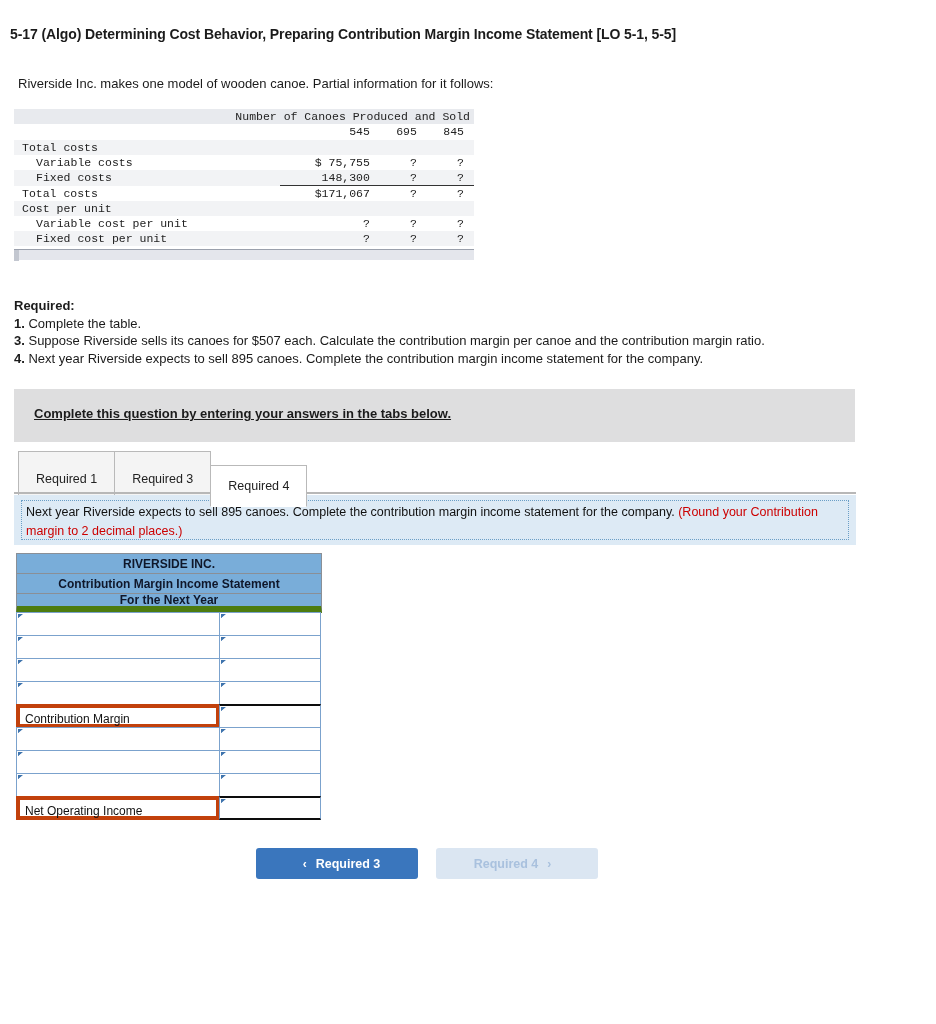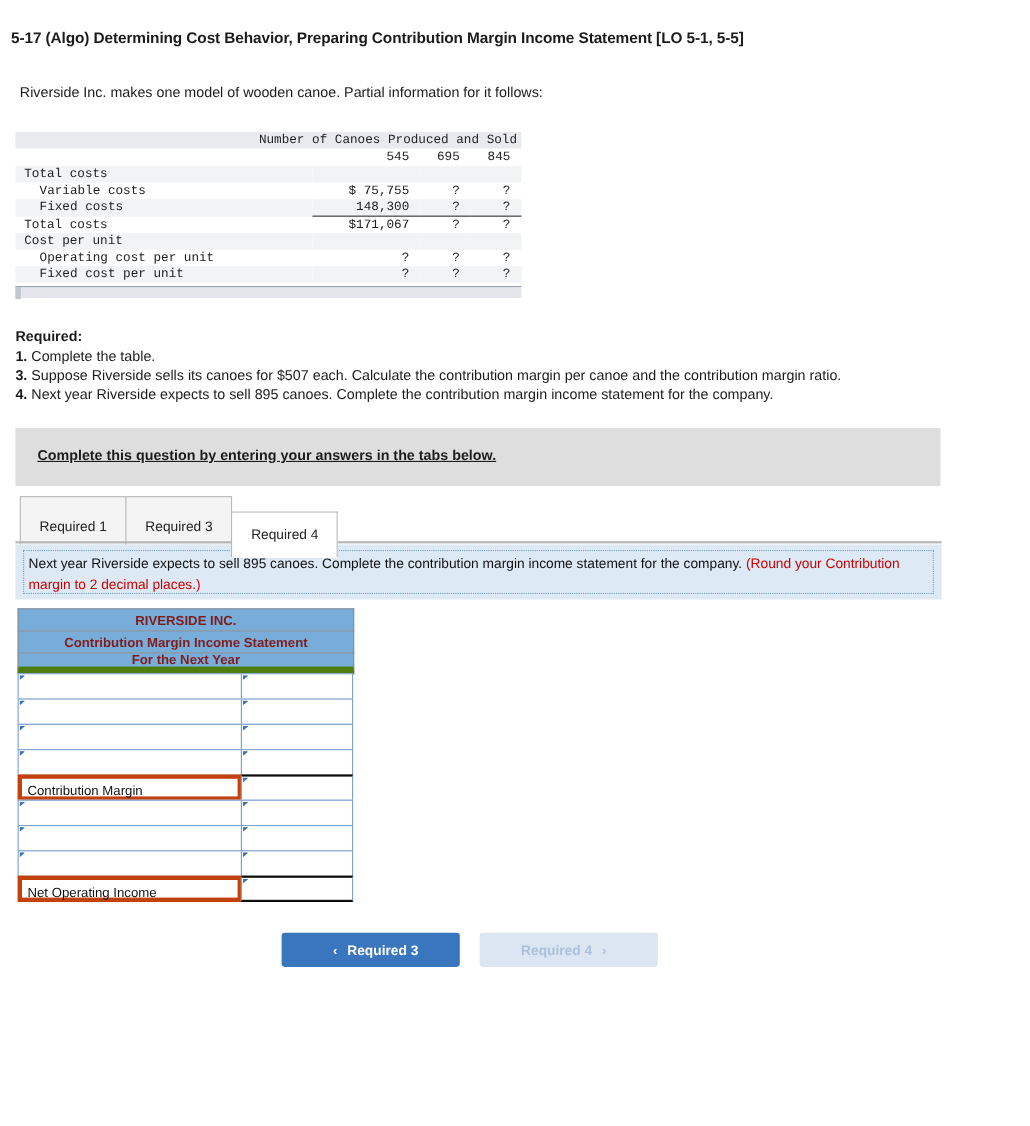--- a/index.html
+++ b/index.html
@@ -19,21 +19,21 @@
     font-size: 14px; font-weight: bold; letter-spacing: -0.1px;
     white-space: nowrap;
   }
   .q-intro {
     position: absolute; left: 18px; top: 76px;
     font-size: 13px;
   }
 
   
   .data-table-wrap {
-    position: absolute; left: 14px; top: 120px;
+    position: absolute; left: 14px; top: 109px;
     width: 460px;
   }
   table.mono {
     border-collapse: collapse;
     font-family: "Liberation Mono", "DejaVu Sans Mono", monospace;
     font-size: 11.5px;
     width: 460px;
     color: #222;
   }
   table.mono td, table.mono th { padding: 0; font-weight: normal; }
@@ -129,21 +129,21 @@
   .stmt {
     position: absolute; left: 16px; top: 553px;
     width: 306px;
   }
   .stmt .hrow {
     height: 20px;
     background: #79add9;
     border: 1px solid #8a8f96;
     border-bottom: none;
     display: flex; align-items: center; justify-content: center;
-    font-size: 12px; font-weight: bold; color: #7f1d1d;
+    font-size: 12px; font-weight: bold; color: #0f172a;
   }
   .stmt .hrow.last { border-bottom: 7px solid #4d7c0f; }
 
   .stmt .drow {
     display: flex;
     height: 24px;
     margin-top: -1px;
   }
   .stmt .cell {
     position: relative;
@@ -240,21 +240,21 @@
             <td class="val">?</td>
             <td class="val">?</td>
           </tr>
           <tr class="shade">
             <td class="rlabel">Cost per unit</td>
             <td class="val"></td>
             <td class="val"></td>
             <td class="val"></td>
           </tr>
           <tr class="">
-            <td class="rlabel indent">Operating cost per unit</td>
+            <td class="rlabel indent">Variable cost per unit</td>
             <td class="val">?</td>
             <td class="val">?</td>
             <td class="val">?</td>
           </tr>
           <tr class="shade">
             <td class="rlabel indent">Fixed cost per unit</td>
             <td class="val">?</td>
             <td class="val">?</td>
             <td class="val">?</td>
           </tr>

